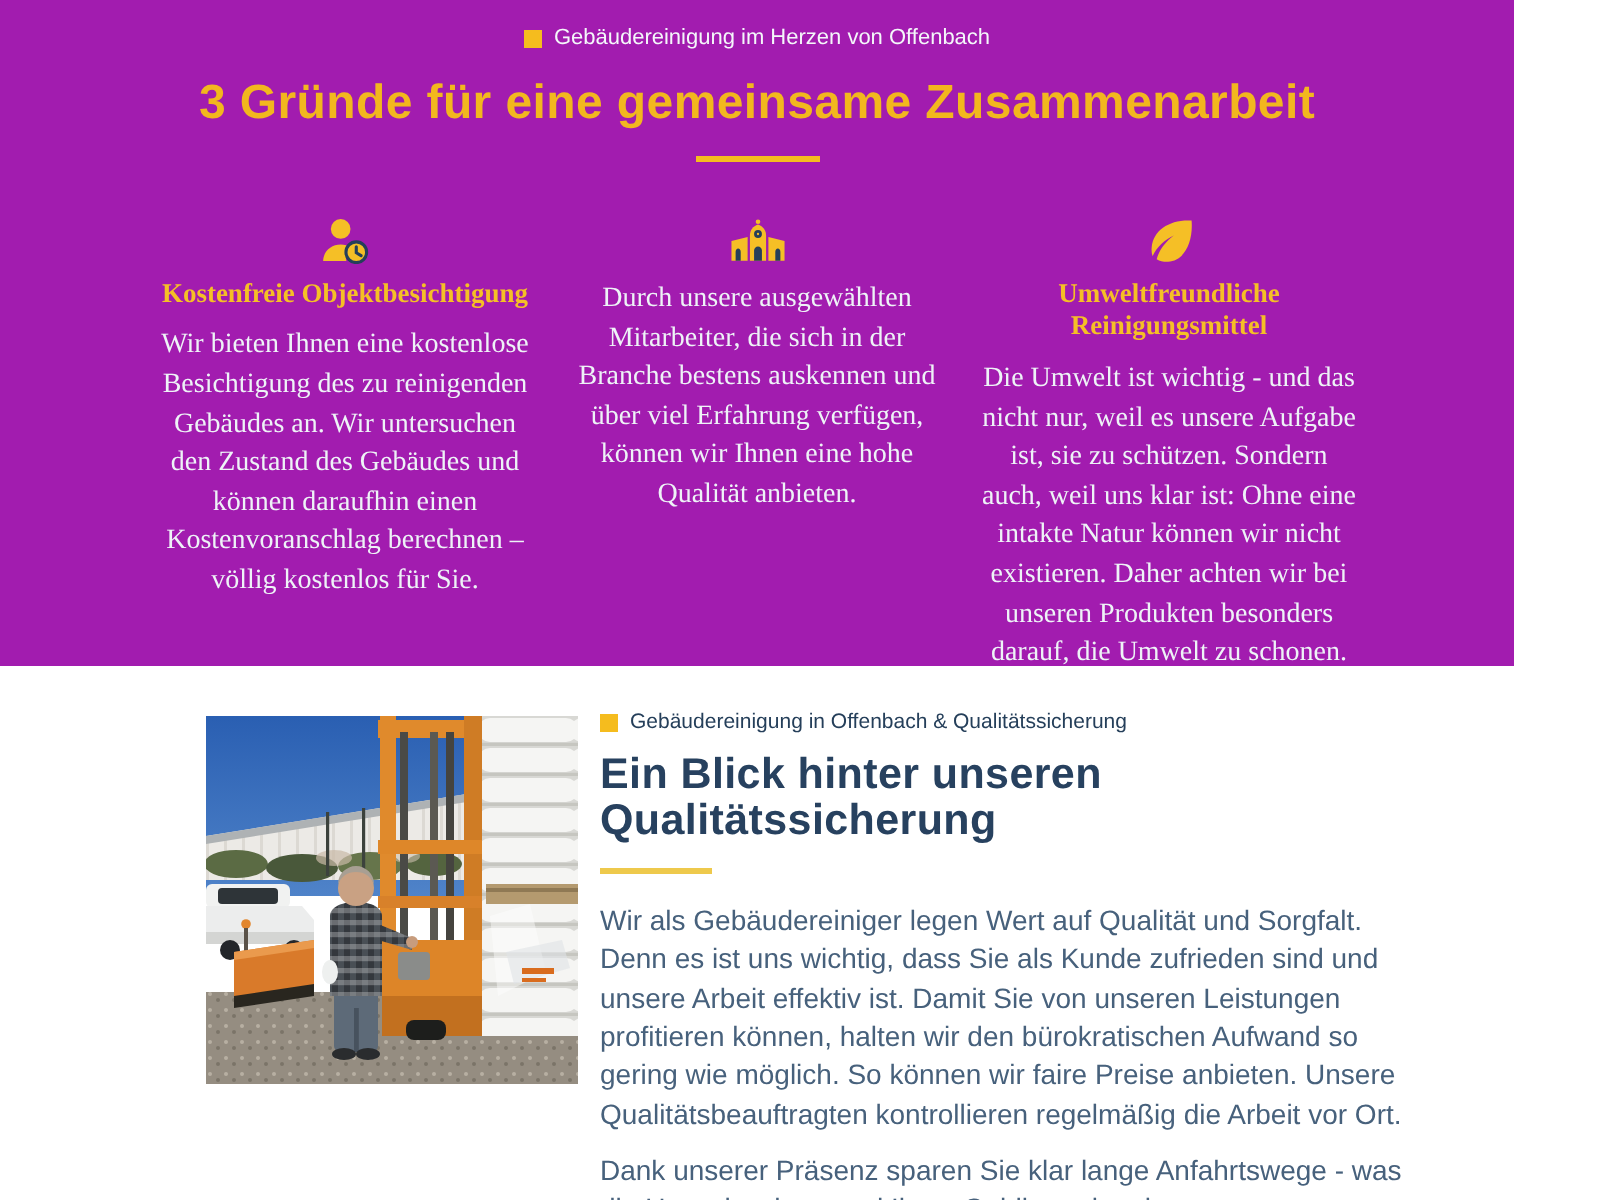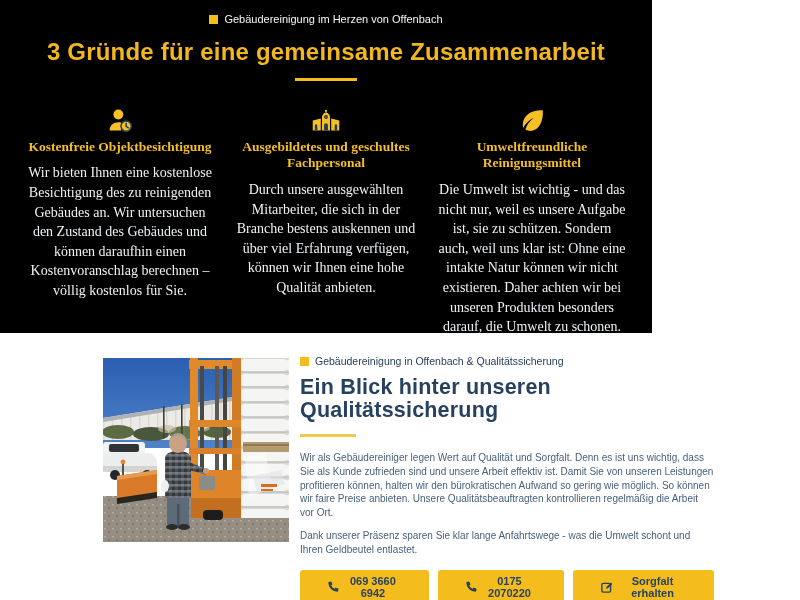--- a/index.html
+++ b/index.html
@@ -3,21 +3,21 @@
 <meta charset="utf-8">
 <style>
   html,body{margin:0;padding:0;}
   body{
     width:800px;height:600px;overflow:hidden;
     font-family:"Liberation Sans","DejaVu Sans",sans-serif;
     background:#ffffff;
   }
   
   .hero{
-    width:652px;height:333px;background:#000000;
+    width:757px;height:333px;background:#a21caf;
     box-sizing:border-box;padding-top:13px;text-align:center;
   }
   .tagline{
     display:flex;align-items:center;justify-content:center;gap:6px;
     font-size:11px;color:#f4f7fa;
   }
   .sq{width:9px;height:9px;background:#f5bc1e;display:inline-block;flex:0 0 auto;}
   .hero h1{
     margin:13px 0 0;font-size:24px;font-weight:700;color:#f2b71e;letter-spacing:.2px;
   }
@@ -38,21 +38,21 @@
   .quality{position:relative;width:800px;height:282px;background:#ffffff;}
   .photo{
     position:absolute;left:103px;top:25px;width:186px;height:184px;display:block;
   }
   .qcontent{position:absolute;left:300px;top:22px;width:414px;text-align:left;}
   .tagline.dark{justify-content:flex-start;color:#253f5a;font-size:10.5px;}
   .qcontent h2{
     margin:9px 0 0;max-width:330px;font-size:21.5px;line-height:1.07;font-weight:700;color:#27415f;letter-spacing:.2px;
   }
   .rule.left{width:56px;margin:12px 0 0;background:#eec94c;}
-  .qcontent p{margin:14px 0 0;font-size:10px;line-height:1.38;color:#47617c;}
+  .qcontent p{margin:14px 0 0;font-size:14px;line-height:1.38;color:#47617c;}
   .qcontent p + p{margin-top:9px;}
   .btnrow{margin-top:13px;display:flex;gap:9px;}
   .btn{
     display:inline-flex;align-items:center;gap:6px;
     background:#f5bc1e;color:#28425e;font-size:11px;font-weight:700;
     padding:5px 28px;border:none;border-radius:3px;cursor:pointer;
     font-family:"Liberation Sans","DejaVu Sans",sans-serif;
   }
   .btn svg{flex:0 0 auto;}
 </style>
@@ -95,21 +95,20 @@
           </g>
           <g fill="#253f5a">
             <circle cx="13" cy="6.4" r="1.7"></circle>
             <path d="M11.3 18v-4.4c0-1 .8-1.8 1.7-1.8s1.7.8 1.7 1.8V18z"></path>
             <path d="M3.3 18v-3.9c0-.8.5-1.4 1.1-1.4s1.1.6 1.1 1.4V18z"></path>
             <path d="M20.5 18v-3.9c0-.8.5-1.4 1.1-1.4s1.1.6 1.1 1.4V18z"></path>
           </g>
           <circle cx="13" cy="6.4" r=".5" fill="#f5bf26"></circle>
         </svg>
       </div>
-      <h3>Ausgebildetes und geschultes Fachpersonal</h3>
       <p>Durch unsere ausgewählten Mitarbeiter, die sich in der Branche bestens auskennen und über viel Erfahrung verfügen, können wir Ihnen eine hohe Qualität anbieten.</p>
     </div>
 
     <div class="col">
       <div class="icn">
         <svg width="24" height="24" viewBox="0 0 22 22">
           <path fill="#f5bf26" d="M20.9 2.1C11 1.5 3.4 6.3 2.6 14.4c-.14 1.4 0 2.8.4 4 2-4.2 5.4-7.6 9.8-9.5-3.8 2.7-6.7 6.5-7.9 10.9 1.5.9 3.3 1.3 5.2 1.2C17.4 20.6 21.7 12.3 20.9 2.1z"></path>
         </svg>
       </div>
       <h3>Umweltfreundliche Reinigungsmittel</h3>

